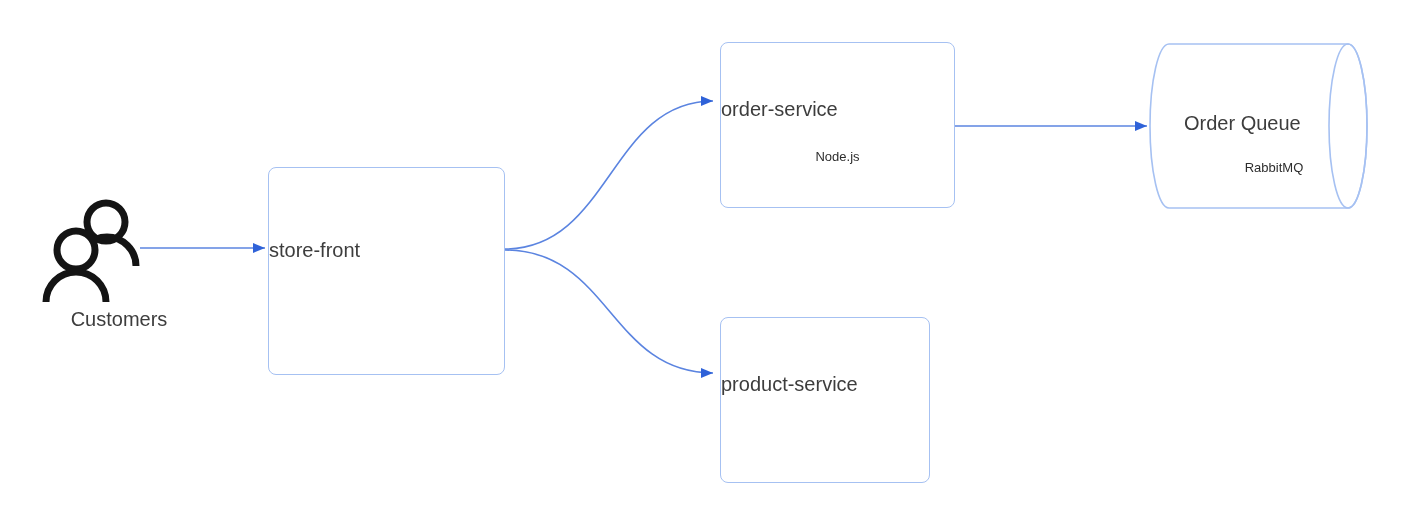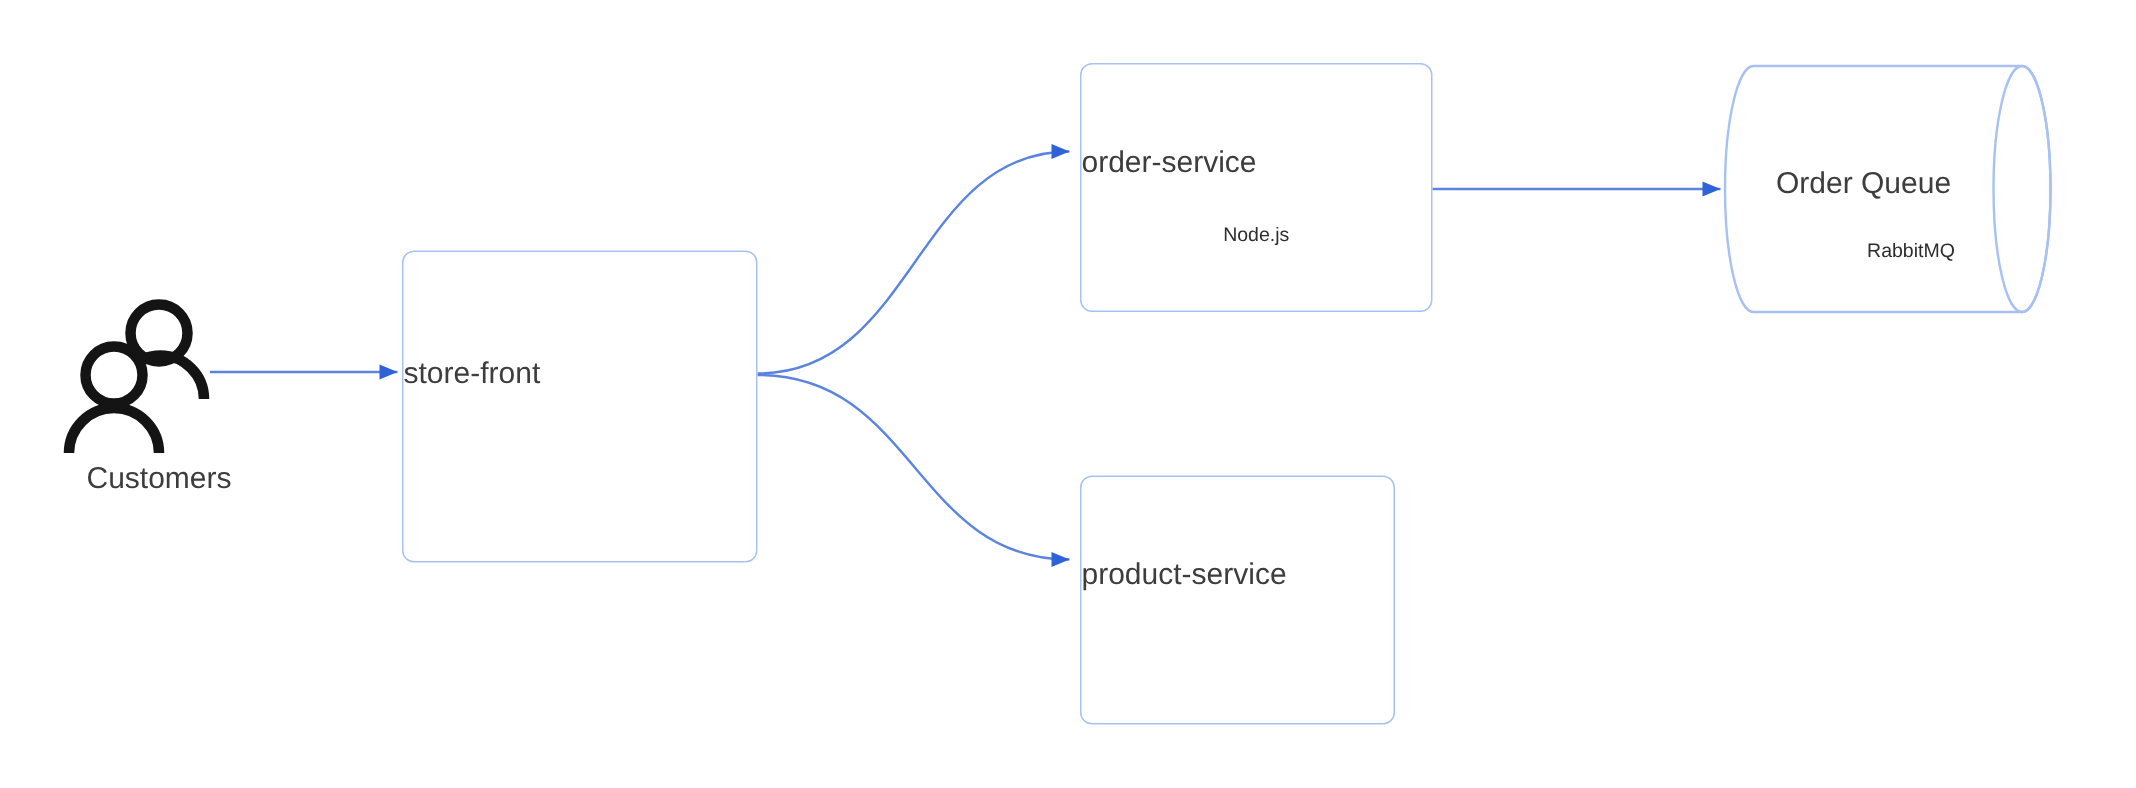--- a/index.html
+++ b/index.html
@@ -82,21 +82,21 @@
     left: 1152px;
     top: 52px;
     width: 180px;
     height: 166px;
     margin-left: 32px;
   }
   .queue-labels .node-title { top: 43%; }
   .queue-labels .node-subtitle { top: 69%; }
   .actor-label {
     position: absolute;
-    left: 33px;
+    left: 46px;
     top: 308px;
     width: 146px;
     text-align: center;
     font-size: 20px;
     color: var(--node-text, #2a2a2a);
     white-space: nowrap;
   }
 </style>
 </head>
 <body>

